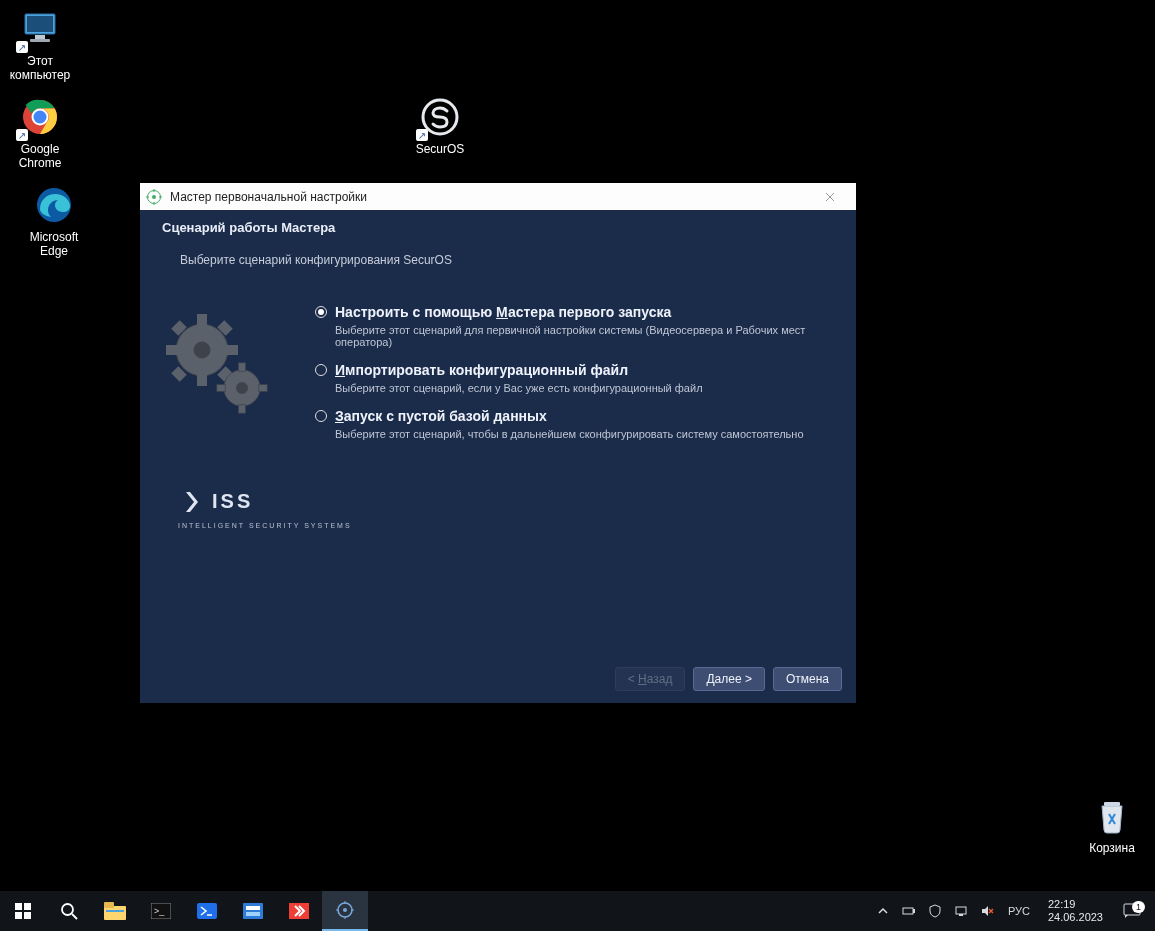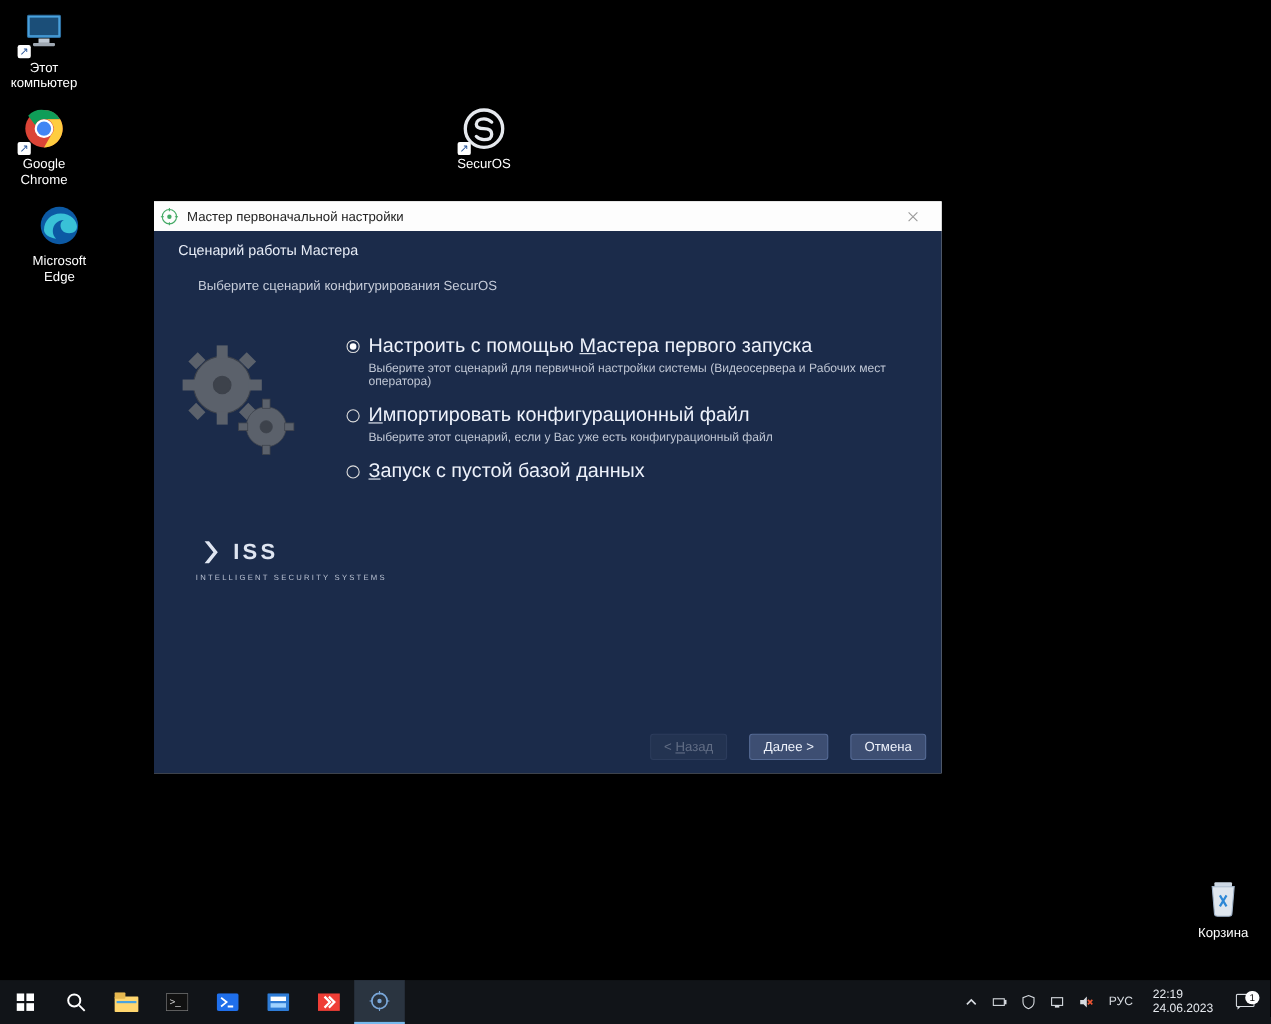--- a/index.html
+++ b/index.html
@@ -15,35 +15,35 @@
 
   
   .win{position:absolute;left:140px;top:183px;width:716px;background:#fff;box-shadow:0 10px 30px rgba(0,0,0,.6);}
   .titlebar{height:27px;background:#fdfdfd;display:flex;align-items:center;padding:0 6px;color:#222}
   .titlebar .wicon{width:16px;height:16px;margin-right:8px;display:inline-flex;align-items:center;justify-content:center}
   .titlebar .t{font-size:12px}
   .titlebar .sp{flex:1}
   .closebtn{width:40px;height:27px;display:flex;align-items:center;justify-content:center;color:#999;cursor:default}
   .body{background:#1b2b4a;height:493px;position:relative}
   .hdr{padding:10px 22px 14px}
-  .hdr .h1{font-weight:400;font-size:13px;color:#e8edf7}
+  .hdr .h1{font-weight:700;font-size:13px;color:#e8edf7}
   .hdr .h2{font-size:12px;color:#c6ccd9;padding-left:18px;margin-top:18px}
   .content{position:absolute;left:20px;right:20px;top:68px;bottom:55px}
   .gears{position:absolute;left:0px;top:32px;color:#6b7280}
   .opts{position:absolute;left:155px;top:26px;right:10px}
   .opt{margin-bottom:14px}
   .optrow{display:flex;align-items:center;gap:8px}
   .radio{width:12px;height:12px;border-radius:50%;border:1.5px solid #ddd;position:relative;box-sizing:border-box;flex:none}
   .radio.sel::after{content:"";position:absolute;inset:2px;border-radius:50%;background:#fff}
-  .optt{font-weight:400;font-size:18px;color:#eef2fb}
+  .optt{font-weight:700;font-size:14px;color:#eef2fb}
   .optd{margin:4px 0 0 20px;font-size:11px;color:#bfc6d4}
   .ul{text-decoration:underline;text-underline-offset:1px}
   .logo{position:absolute;left:18px;top:210px;text-align:right;color:#dfe5f1}
   .logo .sub{font-size:7px;letter-spacing:2px;margin-top:6px;color:#b9c1d2}
-  .btns{position:absolute;right:14px;bottom:12px;display:flex;gap:20px}
+  .btns{position:absolute;right:14px;bottom:12px;display:flex;gap:8px}
   .btn{padding:4px 12px;border-radius:3px;font-size:12px;background:#3d4e72;border:1px solid #556a94;color:#eef2fb;cursor:default}
   .btn.disabled{opacity:.55;background:#2b3a57;border-color:#3a4a6b;color:#9aa3b5}
   .btn.primary{background:#3d4e72}
 
   
   .taskbar{position:absolute;left:0;right:0;bottom:0;height:40px;background:#111418;display:flex;align-items:stretch;color:#fff}
   .tb{width:46px;display:flex;align-items:center;justify-content:center;cursor:default}
   .tb.active{background:#2a3440;border-bottom:2px solid #76b9ed}
   .tray{margin-left:auto;display:flex;align-items:center;padding-right:6px;gap:4px}
   .tray .ti{width:22px;height:40px;display:flex;align-items:center;justify-content:center;color:#d7dbe0;cursor:default}
@@ -182,20 +182,21 @@
               <span class="radio"></span>
               <span class="optt"><span></span><span class="ul">И</span><span>мпортировать конфигурационный файл</span></span>
             </div>
             <div class="optd">Выберите этот сценарий, если у Вас уже есть конфигурационный файл</div>
           </div>
           <div class="opt">
             <div class="optrow">
               <span class="radio"></span>
               <span class="optt"><span></span><span class="ul">З</span><span>апуск с пустой базой данных</span></span>
             </div>
+            <div class="optd">Выберите этот сценарий, чтобы в дальнейшем сконфигурировать систему самостоятельно</div>
           </div>
         </div>
 
         <div class="logo">
           <svg width="110" height="28" viewBox="0 0 110 28">
               <g fill="#dfe5f1">
                 <path d="M8 4l8 10-8 10 4 0 8-10-8-10z"></path>
                 <text x="34" y="20" font-size="20" font-weight="700" letter-spacing="3" fill="#dfe5f1">ISS</text>
               </g>
             </svg>

